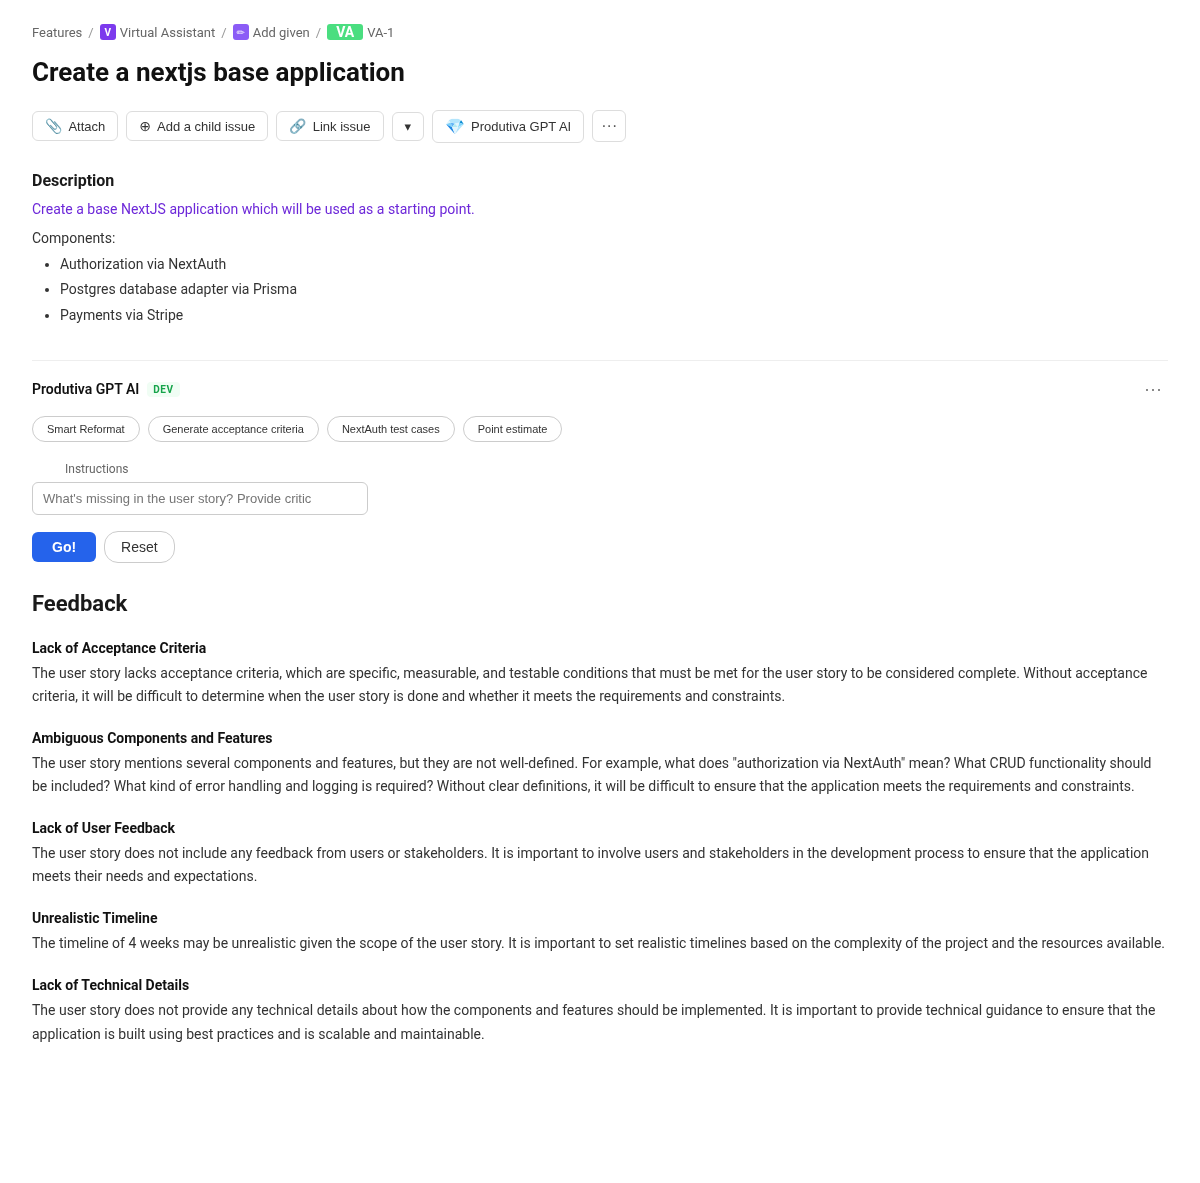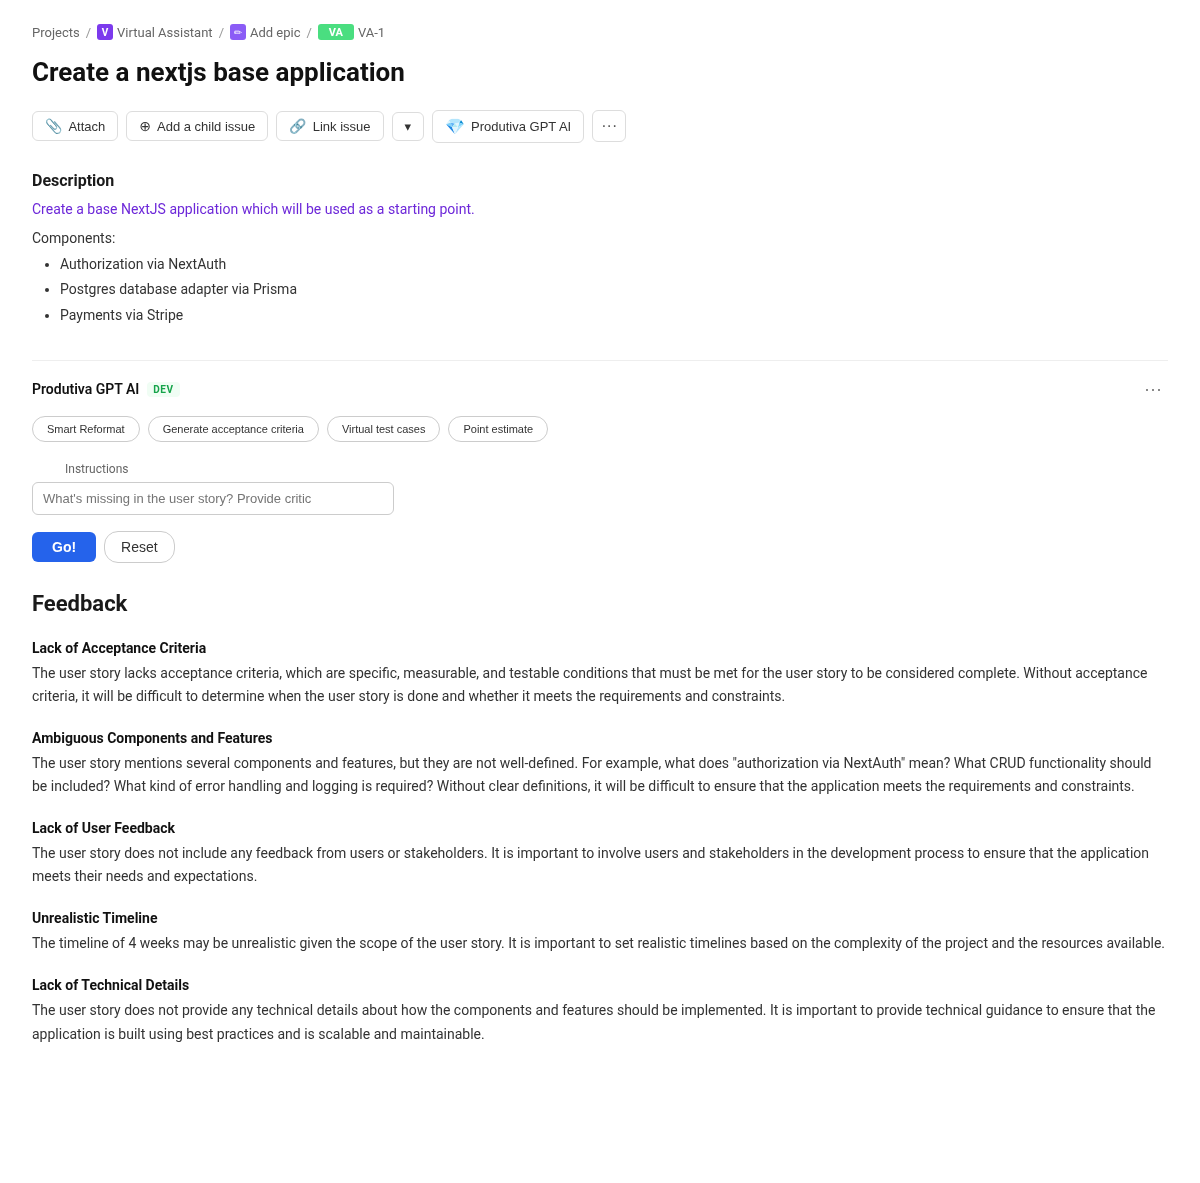--- a/index.html
+++ b/index.html
@@ -27,21 +27,21 @@
       color: white; font-size: 10px; font-weight: bold;
     }
     .breadcrumb-icon-epic {
       width: 16px; height: 16px; background: #8b5cf6; border-radius: 3px;
       display: inline-flex; align-items: center; justify-content: center;
       color: white; font-size: 10px;
     }
     .breadcrumb-icon-va1 {
       width: 36px; height: 16px; background: #4ade80; border-radius: 3px;
       display: inline-flex; align-items: center; justify-content: center;
-      color: white; font-size: 11px; font-weight: bold;
+      color: white; font-size: 14px; font-weight: bold;
     }
     .page-title {
       font-size: 26px;
       font-weight: 700;
       color: #111;
       margin-bottom: 20px;
       line-height: 1.3;
     }
     .toolbar {
       display: flex;
@@ -164,21 +164,21 @@
     .instructions-section {
       margin-bottom: 16px;
     }
     .instructions-label {
       font-size: 12px;
       color: #666;
       margin-bottom: 6px;
       margin-left: 33px;
     }
     .instructions-input {
-      width: 362px;
+      width: 336px;
       padding: 8px 10px;
       border: 1px solid #ccc;
       border-radius: 6px;
       font-size: 13px;
       color: #333;
       outline: none;
     }
     .btn-row {
       display: flex;
       gap: 8px;
@@ -224,31 +224,31 @@
       font-size: 14px;
       color: #333;
       line-height: 1.65;
     }
   </style>
 </head>
 <body>
 
 <nav class="breadcrumb">
   <a class="breadcrumb-link">
-    <span>Projects</span>
+    <span>Features</span>
   </a>
   <span class="breadcrumb-sep">/</span>
   <a class="breadcrumb-link">
     <span class="breadcrumb-icon-va">V</span>
     <span>Virtual Assistant</span>
   </a>
   <span class="breadcrumb-sep">/</span>
   <a class="breadcrumb-link">
     <span class="breadcrumb-icon-epic">✏</span>
-    <span>Add epic</span>
+    <span>Add given</span>
   </a>
   <span class="breadcrumb-sep">/</span>
   <a class="breadcrumb-link">
     <span class="breadcrumb-icon-va1">VA</span>
     <span>VA-1</span>
   </a>
 </nav>
 
 <h1 class="page-title">Create a nextjs base application</h1>
 
@@ -293,21 +293,21 @@
     <div class="ai-panel-title-row">
       <span class="ai-panel-title">Produtiva GPT AI</span>
       <span class="dev-badge">DEV</span>
     </div>
     <button class="ai-panel-more">···</button>
   </div>
 
   <div class="ai-actions">
     <button class="ai-action-btn">Smart Reformat</button>
     <button class="ai-action-btn">Generate acceptance criteria</button>
-    <button class="ai-action-btn">Virtual test cases</button>
+    <button class="ai-action-btn">NextAuth test cases</button>
     <button class="ai-action-btn">Point estimate</button>
   </div>
 
   <div class="instructions-section">
     <div class="instructions-label">Instructions</div>
     <input class="instructions-input" type="text" placeholder="What's missing in the user story? Provide critic" style="">
   </div>
 
   <div class="btn-row">
     <button class="btn-go">Go!</button>

